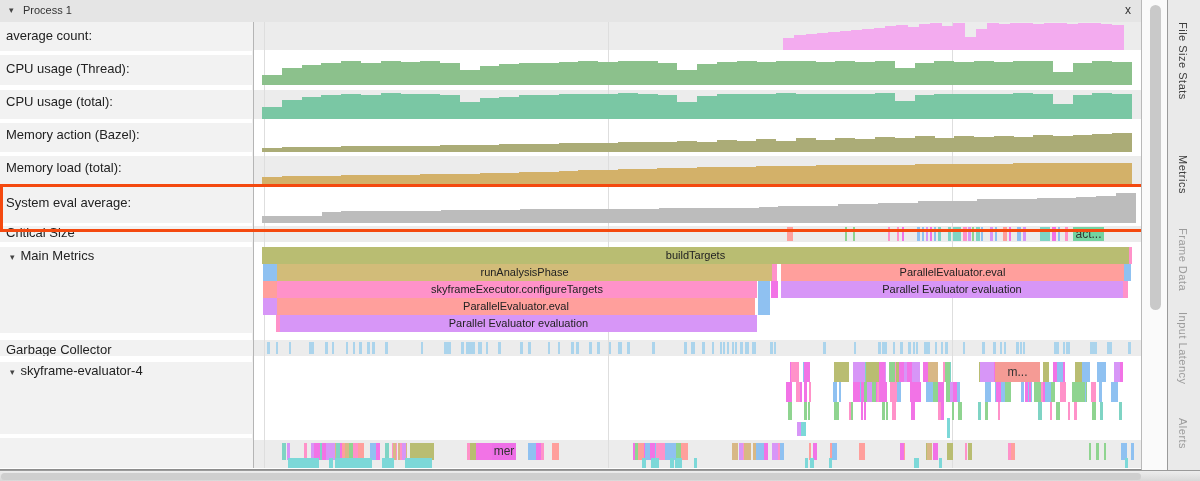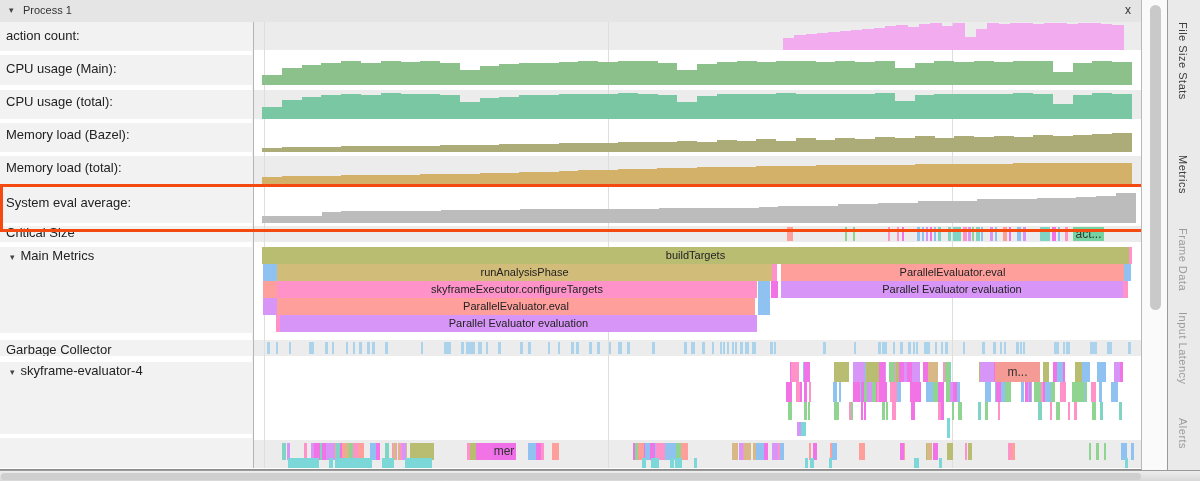--- a/index.html
+++ b/index.html
@@ -748,24 +748,24 @@
     <div id="labelcol">
         <div class="sep" style="left: 0px; top: 29px; width: 252px; height: 4px; background: rgb(255, 255, 255); position: absolute;"></div>
         <div class="sep" style="left: 0px; top: 63px; width: 252px; height: 5px; background: rgb(255, 255, 255); position: absolute;"></div>
         <div class="sep" style="left: 0px; top: 97px; width: 252px; height: 4px; background: rgb(255, 255, 255); position: absolute;"></div>
         <div class="sep" style="left: 0px; top: 130px; width: 252px; height: 4px; background: rgb(255, 255, 255); position: absolute;"></div>
         <div class="sep" style="left: 0px; top: 201px; width: 252px; height: 3px; background: rgb(255, 255, 255); position: absolute;"></div>
         <div class="sep" style="left: 0px; top: 220px; width: 252px; height: 5px; background: rgb(255, 255, 255); position: absolute;"></div>
         <div class="sep" style="left: 0px; top: 311px; width: 252px; height: 7px; background: rgb(255, 255, 255); position: absolute;"></div>
         <div class="sep" style="left: 0px; top: 334px; width: 252px; height: 6px; background: rgb(255, 255, 255); position: absolute;"></div>
         <div class="sep" style="left: 0px; top: 412px; width: 252px; height: 4px; background: rgb(255, 255, 255); position: absolute;"></div>
-        <div class="rowlabel" style="left: 6px; top: 6px; position: absolute;"><span>action count:</span></div>
-        <div class="rowlabel" style="left: 6px; top: 39px; position: absolute;"><span>CPU usage (Main):</span></div>
+        <div class="rowlabel" style="left: 6px; top: 6px; position: absolute;"><span>average count:</span></div>
+        <div class="rowlabel" style="left: 6px; top: 39px; position: absolute;"><span>CPU usage (Thread):</span></div>
         <div class="rowlabel" style="left: 6px; top: 72px; position: absolute;"><span>CPU usage (total):</span></div>
-        <div class="rowlabel" style="left: 6px; top: 105px; position: absolute;"><span>Memory load (Bazel):</span></div>
+        <div class="rowlabel" style="left: 6px; top: 105px; position: absolute;"><span>Memory action (Bazel):</span></div>
         <div class="rowlabel" style="left: 6px; top: 138px; position: absolute;"><span>Memory load (total):</span></div>
         <div class="rowlabel" style="left: 6px; top: 173px; position: absolute;"><span>System eval average:</span></div>
         <div class="rowlabel" style="left: 6px; top: 203px; position: absolute;"><span>Critical Size</span></div>
         <div class="rowlabel" style="left: 10px; top: 226px; position: absolute;"><span class="tri">▾</span><span>Main Metrics</span></div>
         <div class="rowlabel" style="left: 6px; top: 320px; position: absolute;"><span>Garbage Collector</span></div>
         <div class="rowlabel" style="left: 10px; top: 341px; position: absolute;"><span class="tri">▾</span><span>skyframe-evaluator-4</span></div>
       </div>
     <div id="hibox"></div>
   </div>
   <div id="vscroll">

